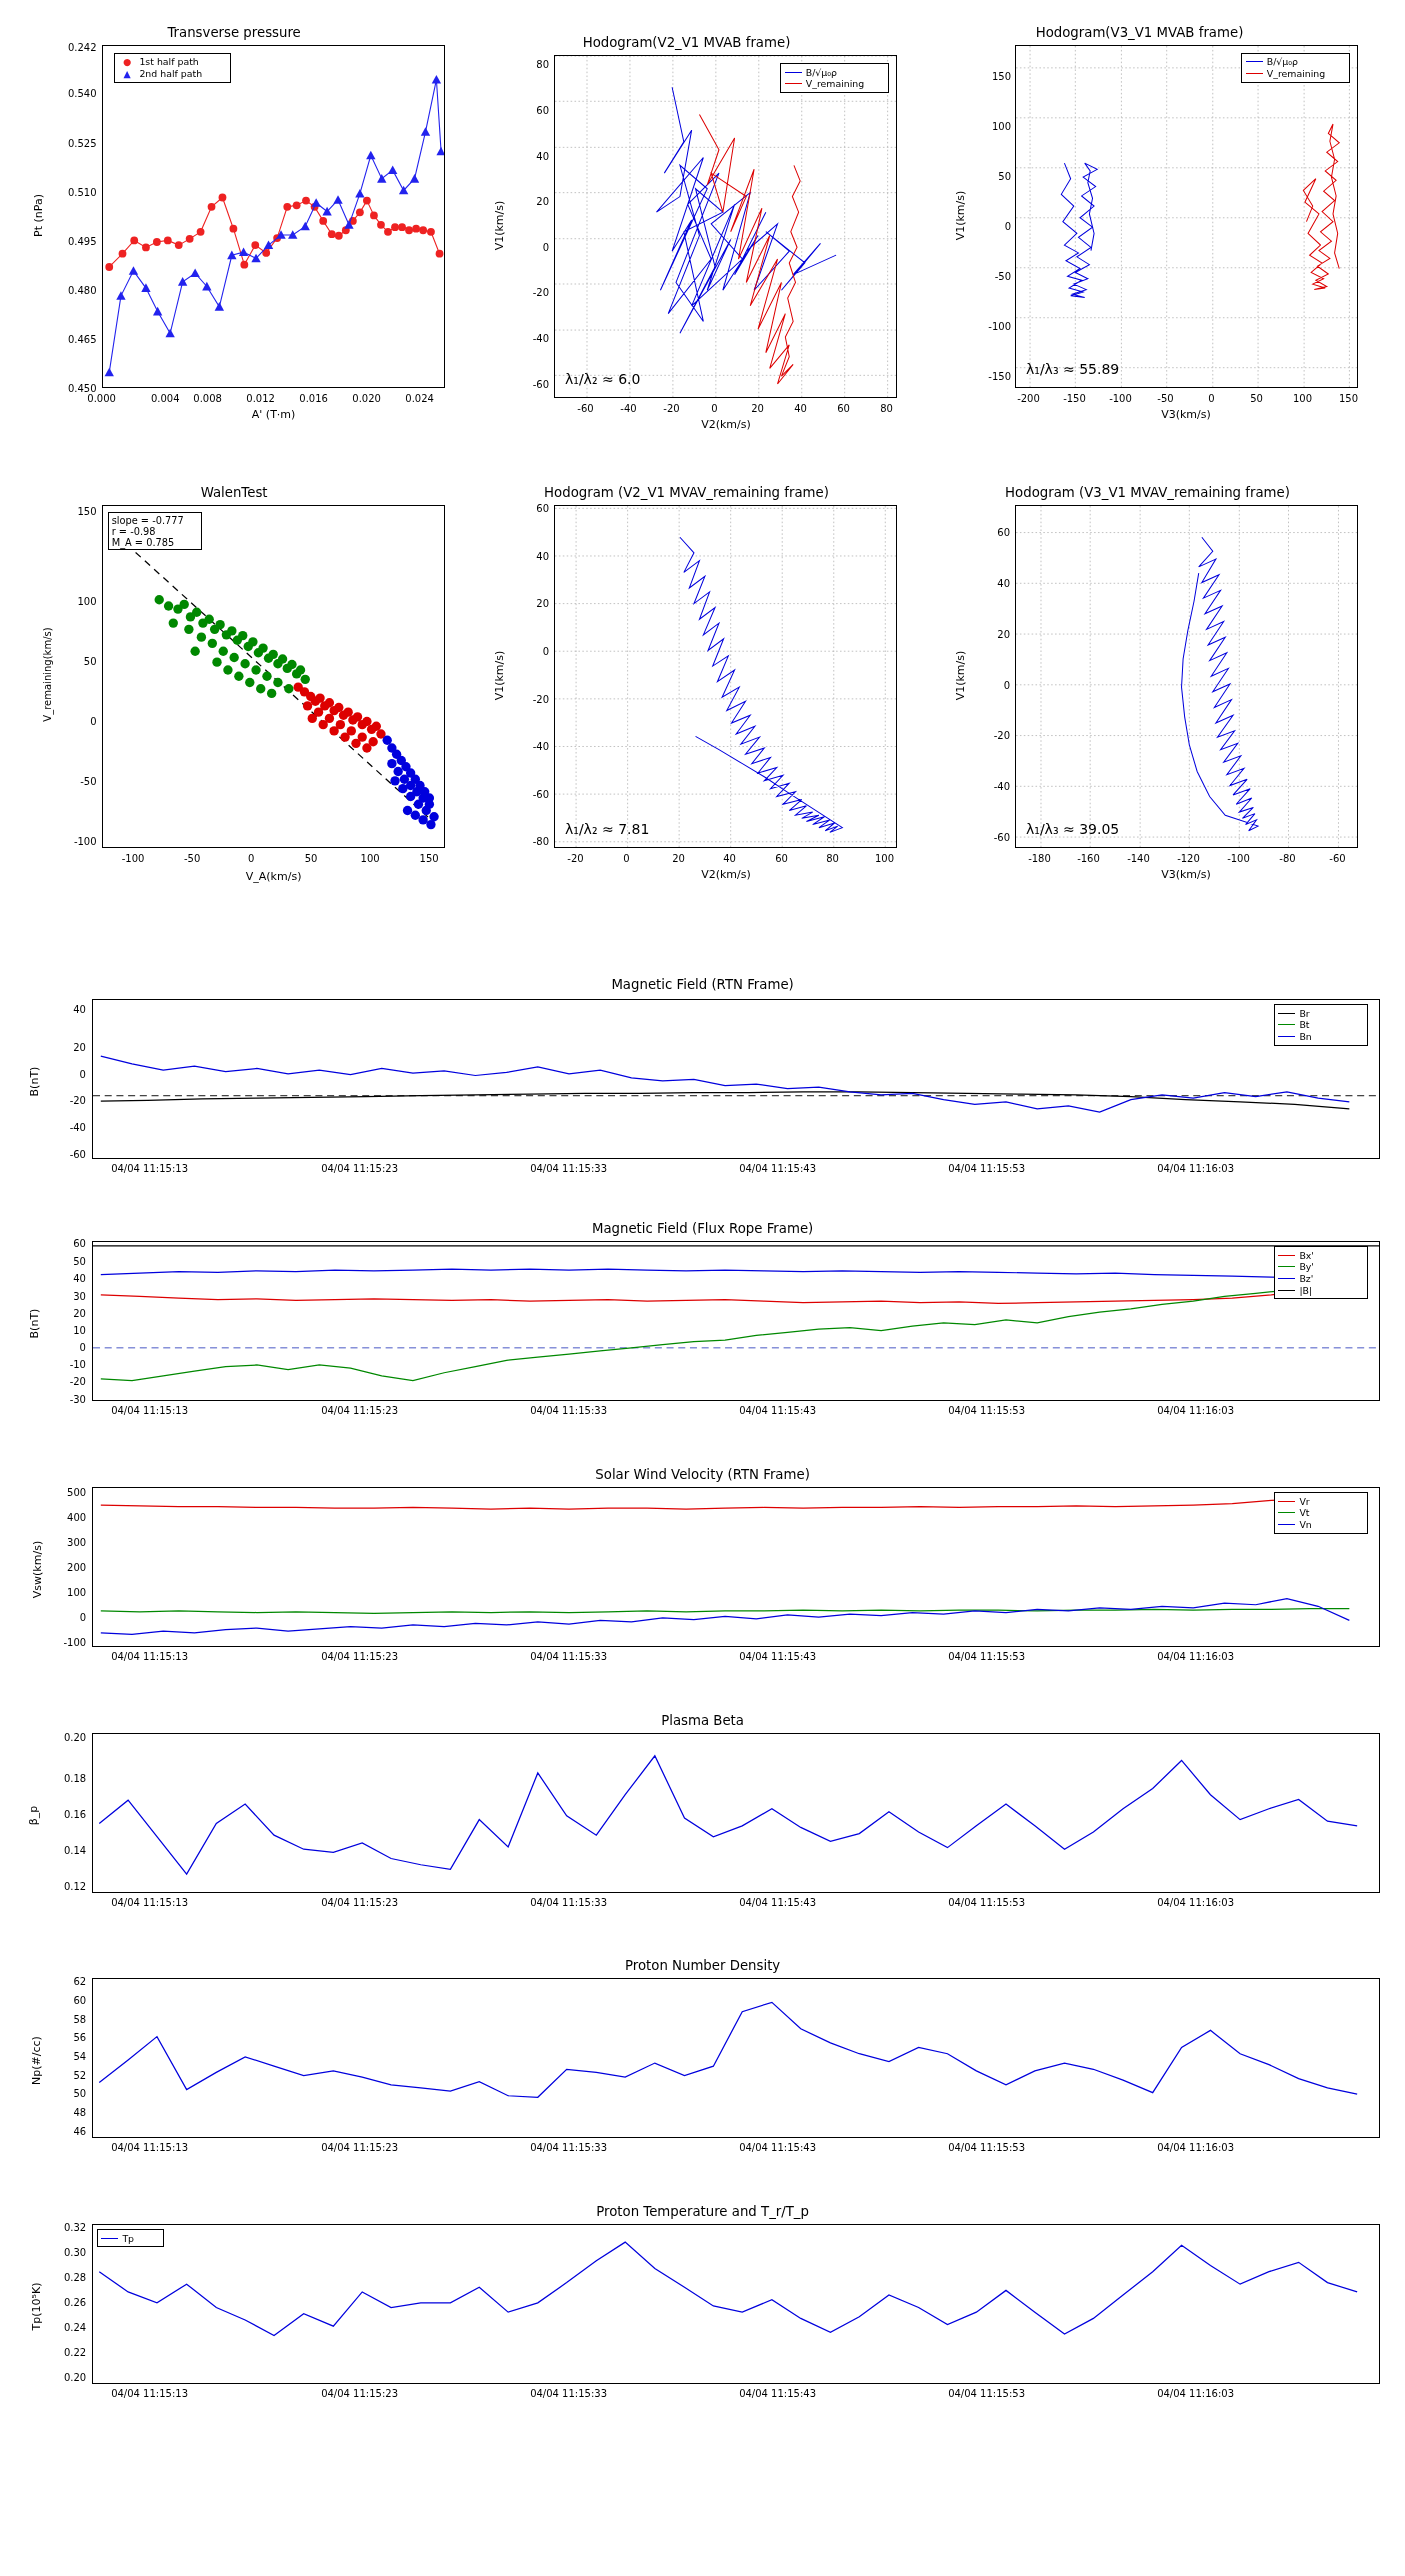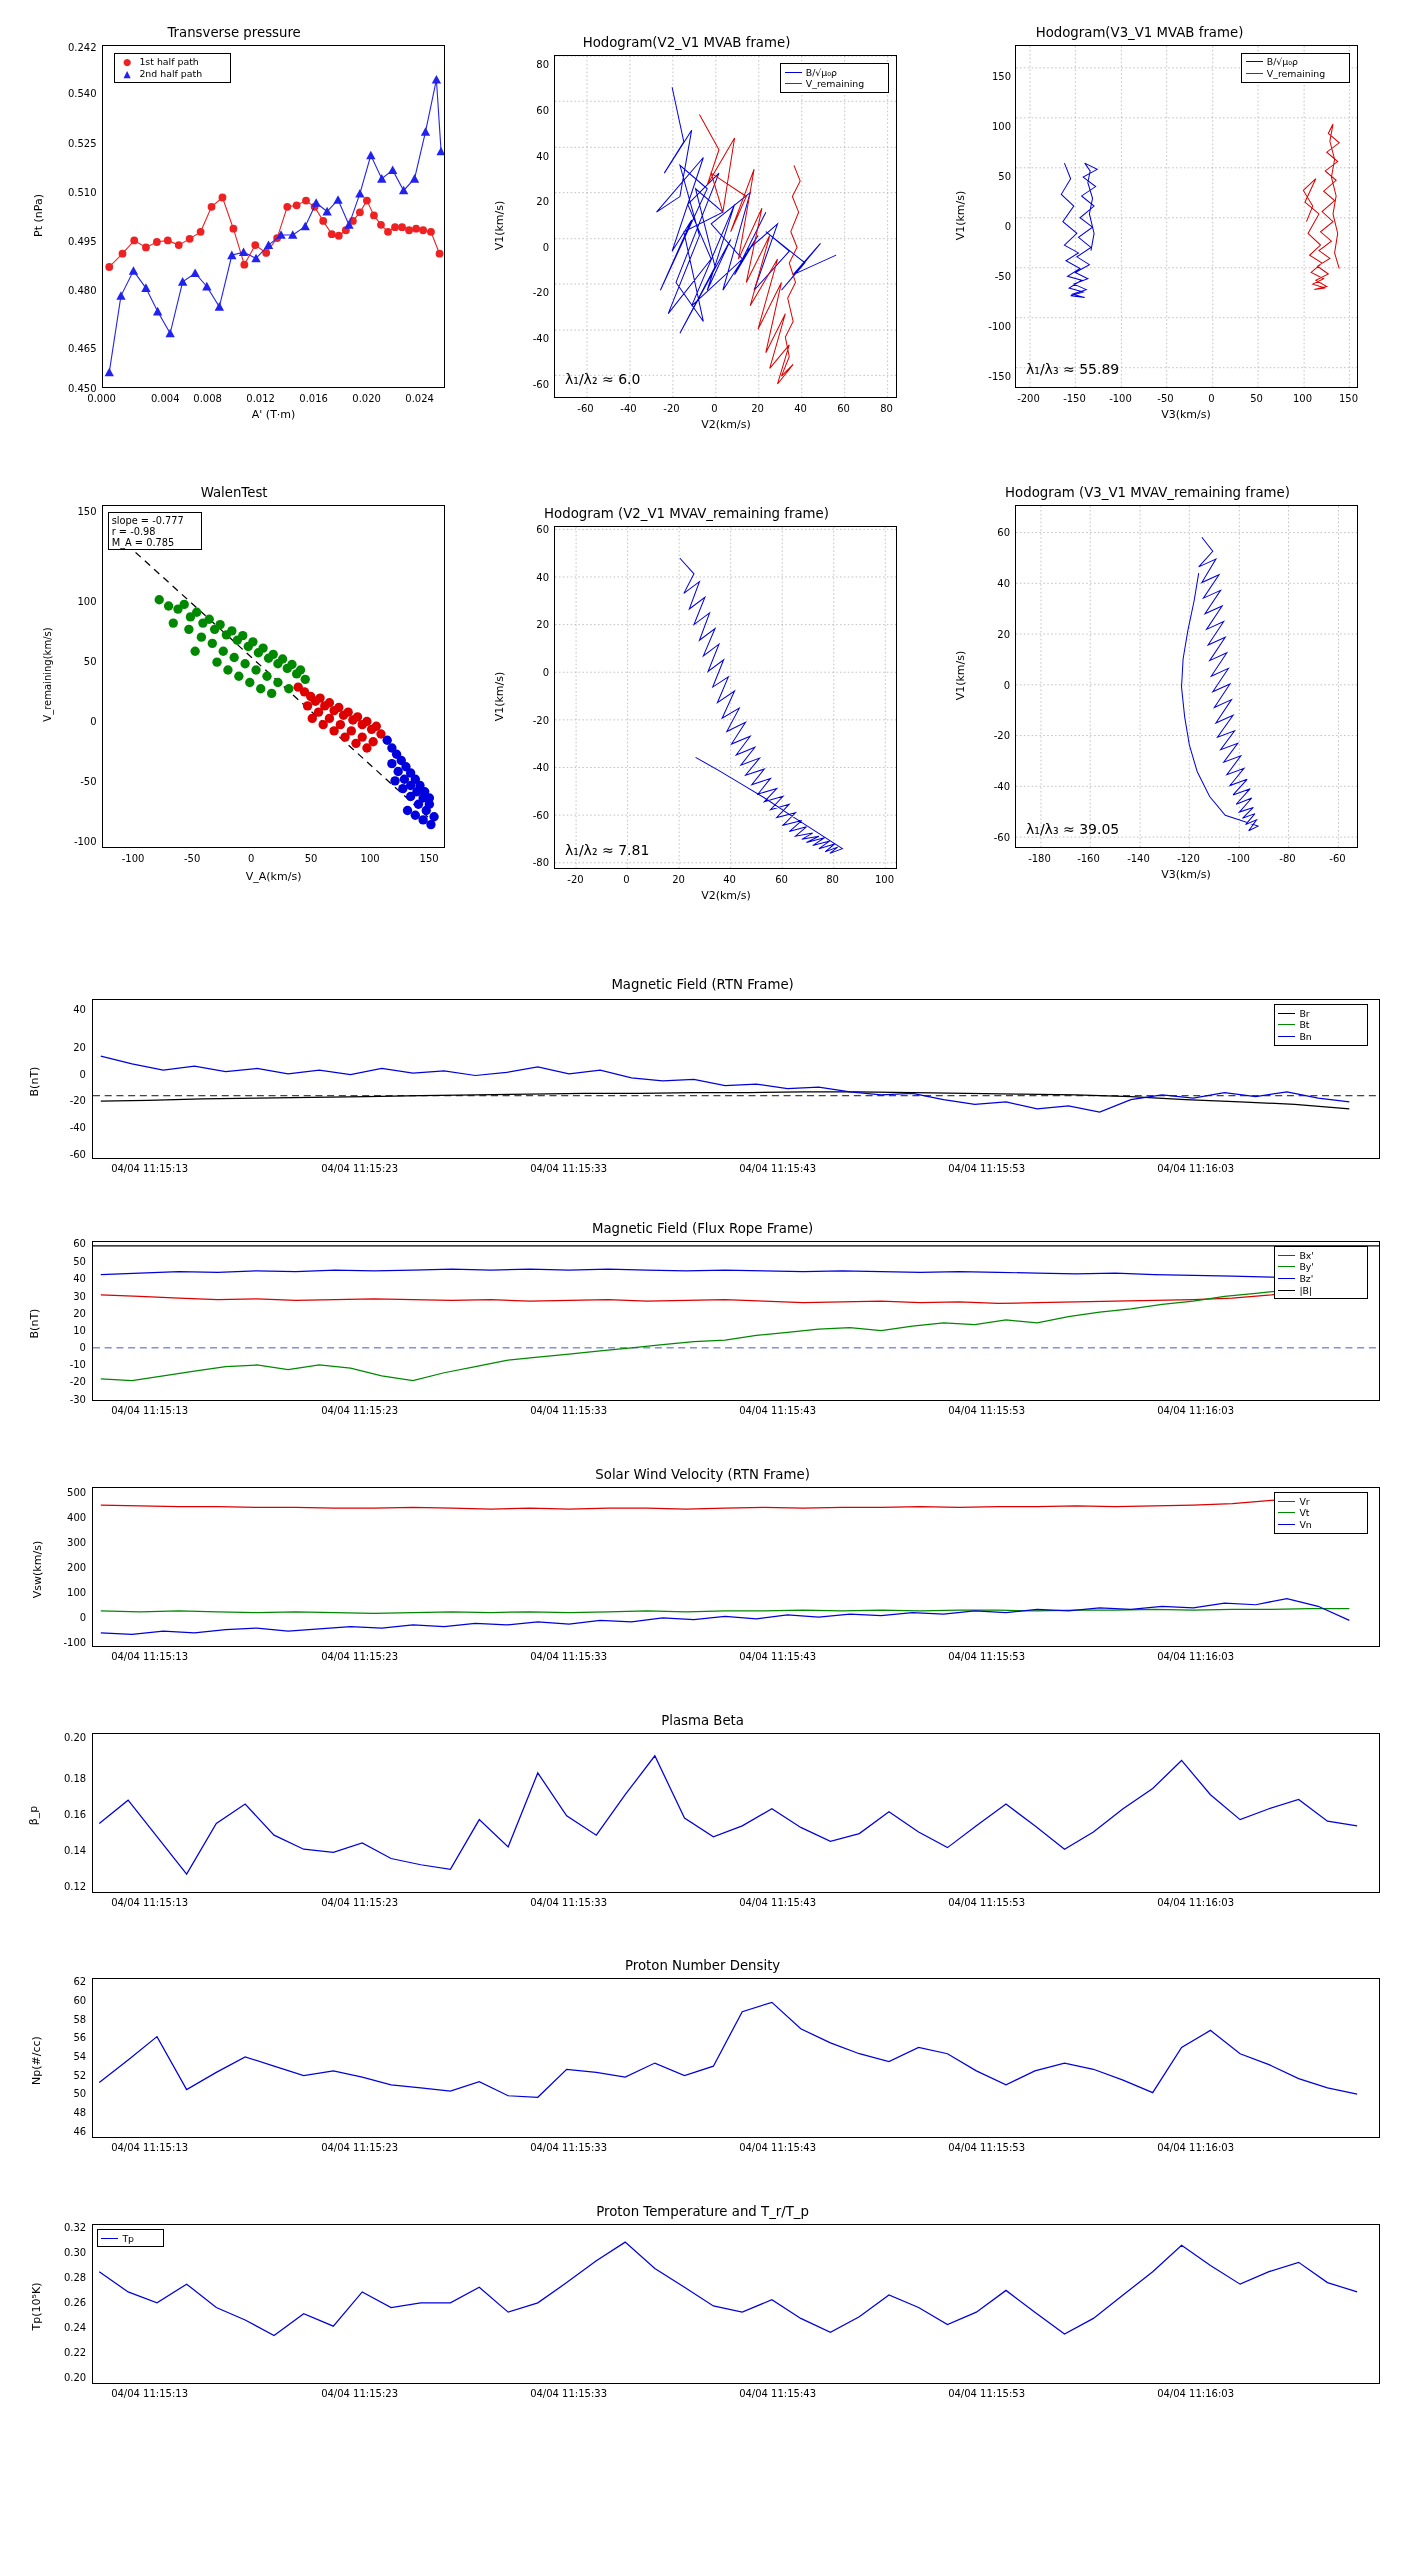--- a/index.html
+++ b/index.html
@@ -117,21 +117,21 @@
           <span class="legmark" style="color:#ee2222;">●</span>
           <span>1st half path</span>
         </div>
     <div class="legrow">
           <span class="legmark" style="color:#2222ee;">▲</span>
           <span>2nd half path</span>
         </div>
   </div>
 
   <div class="tick ytick" style="left:31px;top:375px;width:50px;">0.450</div>
-  <div class="tick ytick" style="left:31px;top:335px;width:50px;">0.465</div>
+  <div class="tick ytick" style="left:31px;top:326px;width:50px;">0.465</div>
   <div class="tick ytick" style="left:31px;top:277px;width:50px;">0.480</div>
   <div class="tick ytick" style="left:31px;top:228px;width:50px;">0.495</div>
   <div class="tick ytick" style="left:31px;top:179px;width:50px;">0.510</div>
   <div class="tick ytick" style="left:31px;top:130px;width:50px;">0.525</div>
   <div class="tick ytick" style="left:31px;top:80px;width:50px;">0.540</div>
   <div class="tick ytick" style="left:31px;top:34px;width:50px;">0.242</div>
 
   <div class="tick xtick" style="left:61px;top:385px;width:50px;">0.000</div>
   <div class="tick xtick" style="left:114px;top:385px;width:50px;text-align:right;">0.004</div>
   <div class="tick xtick" style="left:167px;top:385px;width:50px;">0.008</div>
@@ -385,21 +385,21 @@
   <div class="tick xtick" style="left:94px;top:385px;width:47px;">-100</div>
   <div class="tick xtick" style="left:153px;top:385px;width:47px;">-50</div>
   <div class="tick xtick" style="left:212px;top:385px;width:47px;">0</div>
   <div class="tick xtick" style="left:272px;top:385px;width:47px;">50</div>
   <div class="tick xtick" style="left:331px;top:385px;width:47px;">100</div>
   <div class="tick xtick" style="left:390px;top:385px;width:47px;">150</div>
   <div class="xlabel" style="left:180px;top:402px;width:156px;">V_A(km/s)</div>
   <div class="ylabel" style="left:-31px;top:201px;width:125px;text-align:center;transform:rotate(-90deg);font-size:10px;">V_remaining(km/s)</div>
 </div>
 
-<div class="panel" style="left:468px;top:489px;width:453px;height:437px;">
+<div class="panel" style="left:468px;top:468px;width:453px;height:437px;">
   <div class="ptitle" style="top:17px;left:0;width:437px;">Hodogram (V2_V1 MVAV_remaining frame)</div>
   <div class="plotbox" style="left:86px;top:37px;width:343px;height:343px;">
     <svg width="342" height="342" viewBox="0 0 438 438">
       <g>
         <line class="gridline" x1="27" y1="0" x2="27" y2="438"></line>
         <line class="gridline" x1="93" y1="0" x2="93" y2="438"></line>
         <line class="gridline" x1="159" y1="0" x2="159" y2="438"></line>
         <line class="gridline" x1="225" y1="0" x2="225" y2="438"></line>
         <line class="gridline" x1="291" y1="0" x2="291" y2="438"></line>
         <line class="gridline" x1="357" y1="0" x2="357" y2="438"></line>

